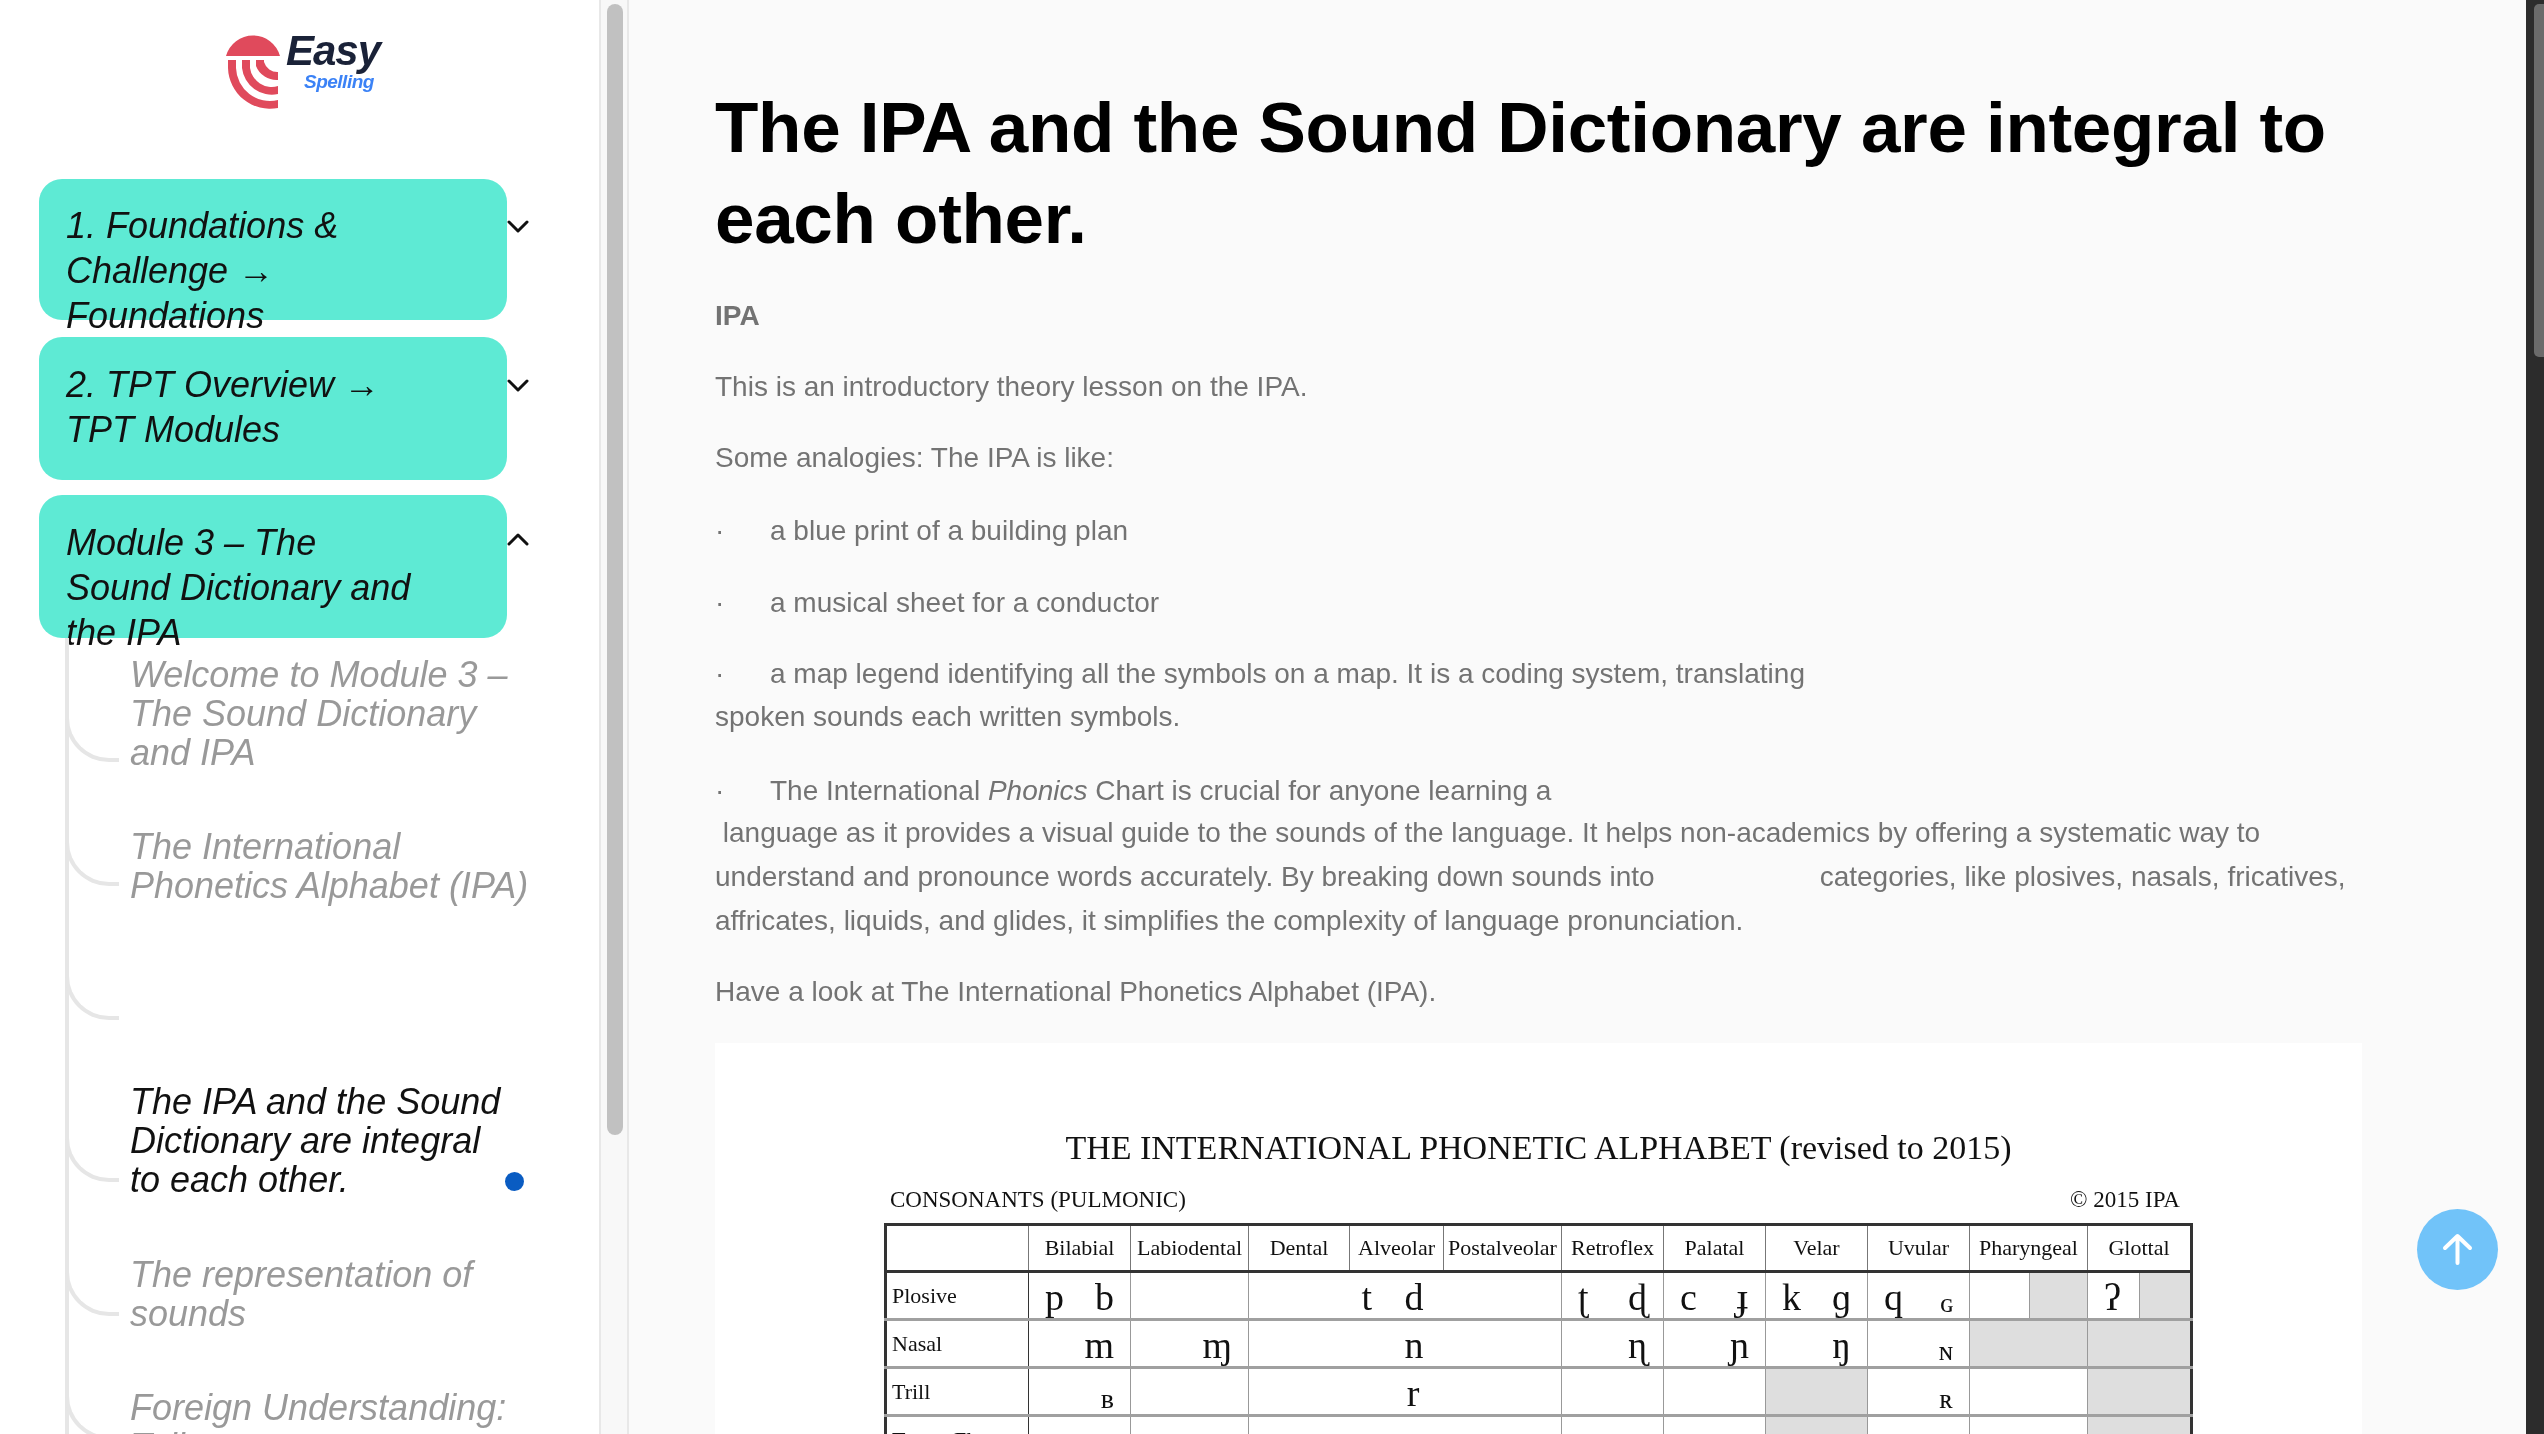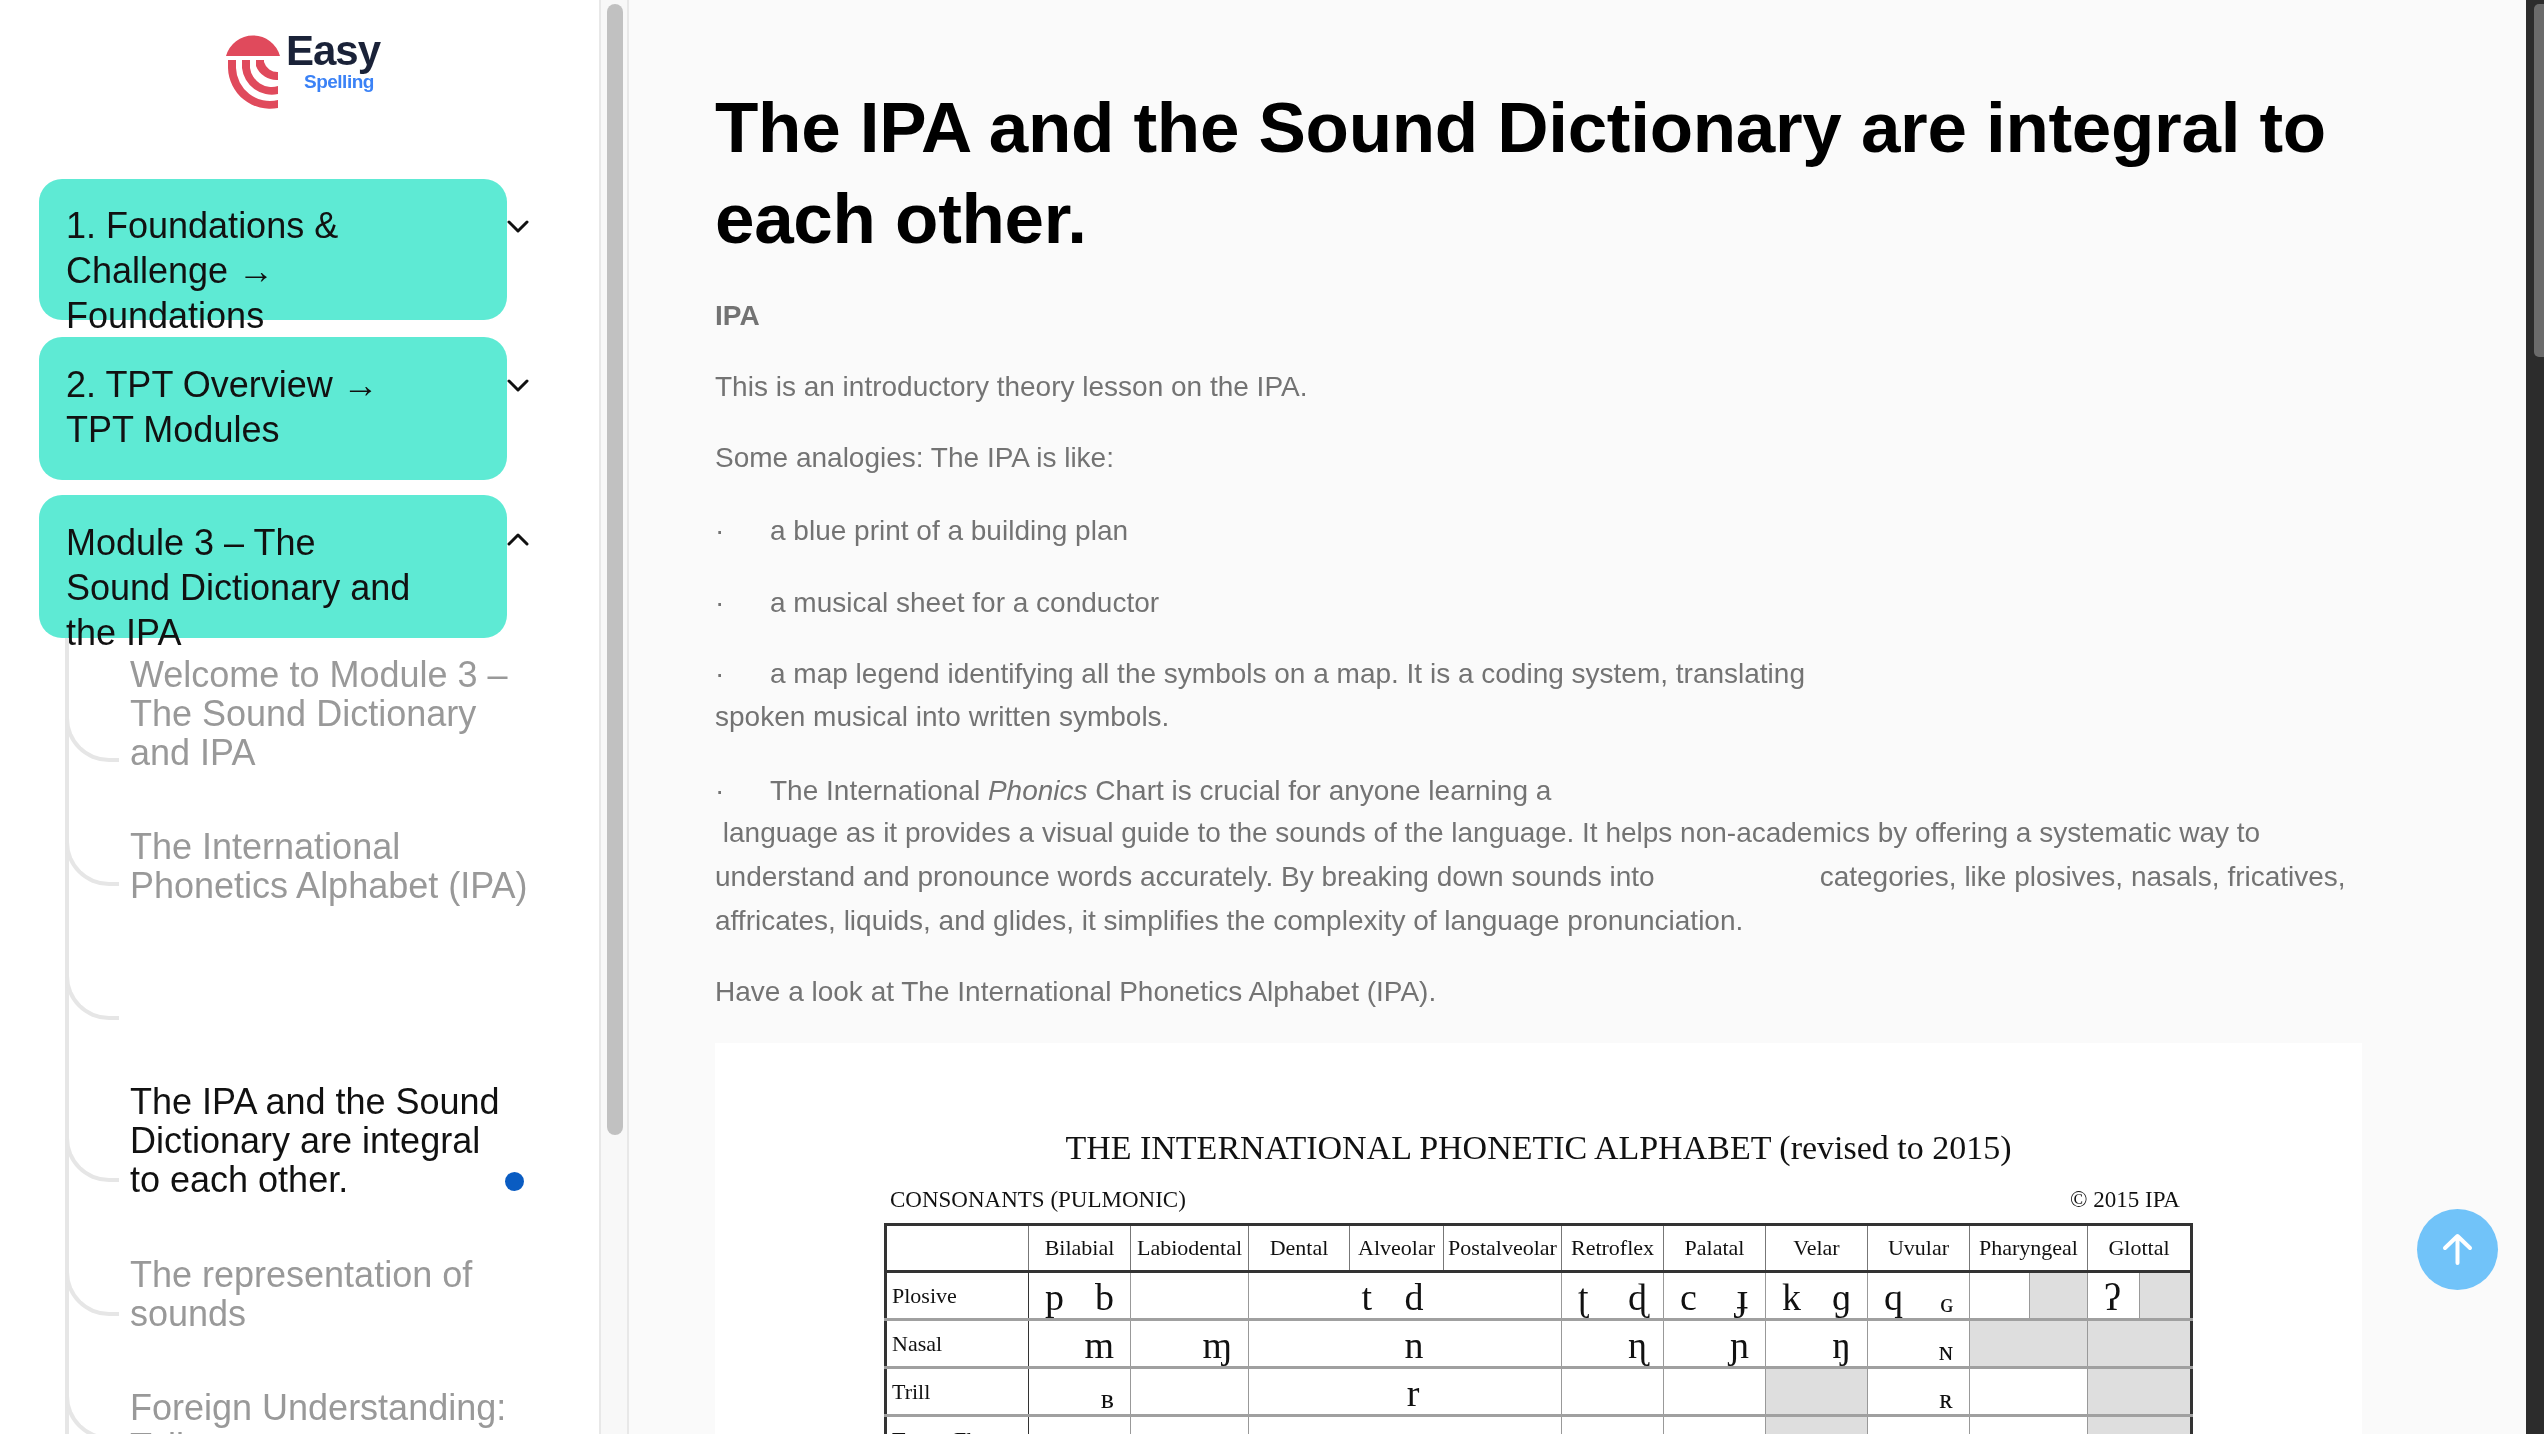--- a/index.html
+++ b/index.html
@@ -1,20 +1,20 @@
 <!DOCTYPE html>
 <html><head>
 <meta charset="utf-8">
 <style>
   * { box-sizing: border-box; margin: 0; padding: 0; }
   html, body { width: 2544px; height: 1434px; overflow: hidden; background: #fafafa; }
   body { position: relative; font-family: "Liberation Sans", "DejaVu Sans", sans-serif; color: #111; }
 
   
-  .sidebar { position: absolute; left: 0; top: 0; width: 599px; height: 1434px; background: #ffffff; overflow: hidden; }
+  .sidebar { position: absolute; left: 0; top: 0; width: 599px; height: 1434px; background: #ffffff; overflow: hidden; font-style: italic; }
   .logo { position: absolute; left: 222px; top: 24px; width: 160px; height: 88px; }
   .logo svg { position: absolute; left: 0; top: 0; }
   .logo-easy { position: absolute; left: 64px; top: 6px; font-size: 42px; font-weight: bold; color: #1a2238; letter-spacing: -1px; line-height: 1; }
   .logo-spelling { position: absolute; left: 66px; top: 48px; font-size: 19px; font-weight: bold; color: #3b82f6; letter-spacing: -0.5px; line-height: 1; margin-left: 16px; }
 
   .card { position: absolute; left: 39px; width: 468px; background: #5eead4; border-radius: 23px; cursor: pointer; }
   .card-label { position: absolute; left: 27px; right: 90px; font-size: 36px; line-height: 45px; color: #111; }
   .chev { position: absolute; left: 466px; width: 26px; height: 26px; }
 
   .tree-line { position: absolute; left: 65px; top: 638px; width: 4px; height: 800px; background: #e6e6e6; }
@@ -117,21 +117,21 @@
 <main class="main">
   <div class="content">
     <h1 class="title">The IPA and the Sound Dictionary are integral to each other.</h1>
     <div class="p bold" style="top:294px;">IPA</div>
     <div class="p" style="top:365px;">This is an introductory theory lesson on the IPA.</div>
     <div class="p" style="top:436px;">Some analogies: The IPA is like:</div>
 
     <div class="p" style="top:509px;"><span class="bullet-dot">·</span><span>a blue print of a building plan</span></div>
     <div class="p" style="top:581px;"><span class="bullet-dot">·</span><span>a musical sheet for a conductor</span></div>
     <div class="p" style="top:652px;"><span class="bullet-dot">·</span><span>a map legend identifying all the symbols on a map. It is a coding system, translating</span></div>
-    <div class="p" style="top:695px;">spoken musical into written symbols.</div>
+    <div class="p" style="top:695px;">spoken sounds each written symbols.</div>
 
     <div class="p" style="top:769px;"><span class="bullet-dot">·</span><span>The International </span><em>Phonics</em><span> Chart is crucial for anyone learning a</span></div>
     <div class="p" style="top:811px;white-space:pre;"> language as it provides a visual guide to the sounds of the language. It helps non-academics by offering a systematic way to</div>
     <div class="p" style="top:855px;"><span>understand and pronounce words accurately. By breaking down sounds into</span><span class="gap"></span><span>categories, like plosives, nasals, fricatives,</span></div>
     <div class="p" style="top:899px;">affricates, liquids, and glides, it simplifies the complexity of language pronunciation.</div>
 
     <div class="p" style="top:970px;">Have a look at The International Phonetics Alphabet (IPA).</div>
   </div>
 </main>
 

